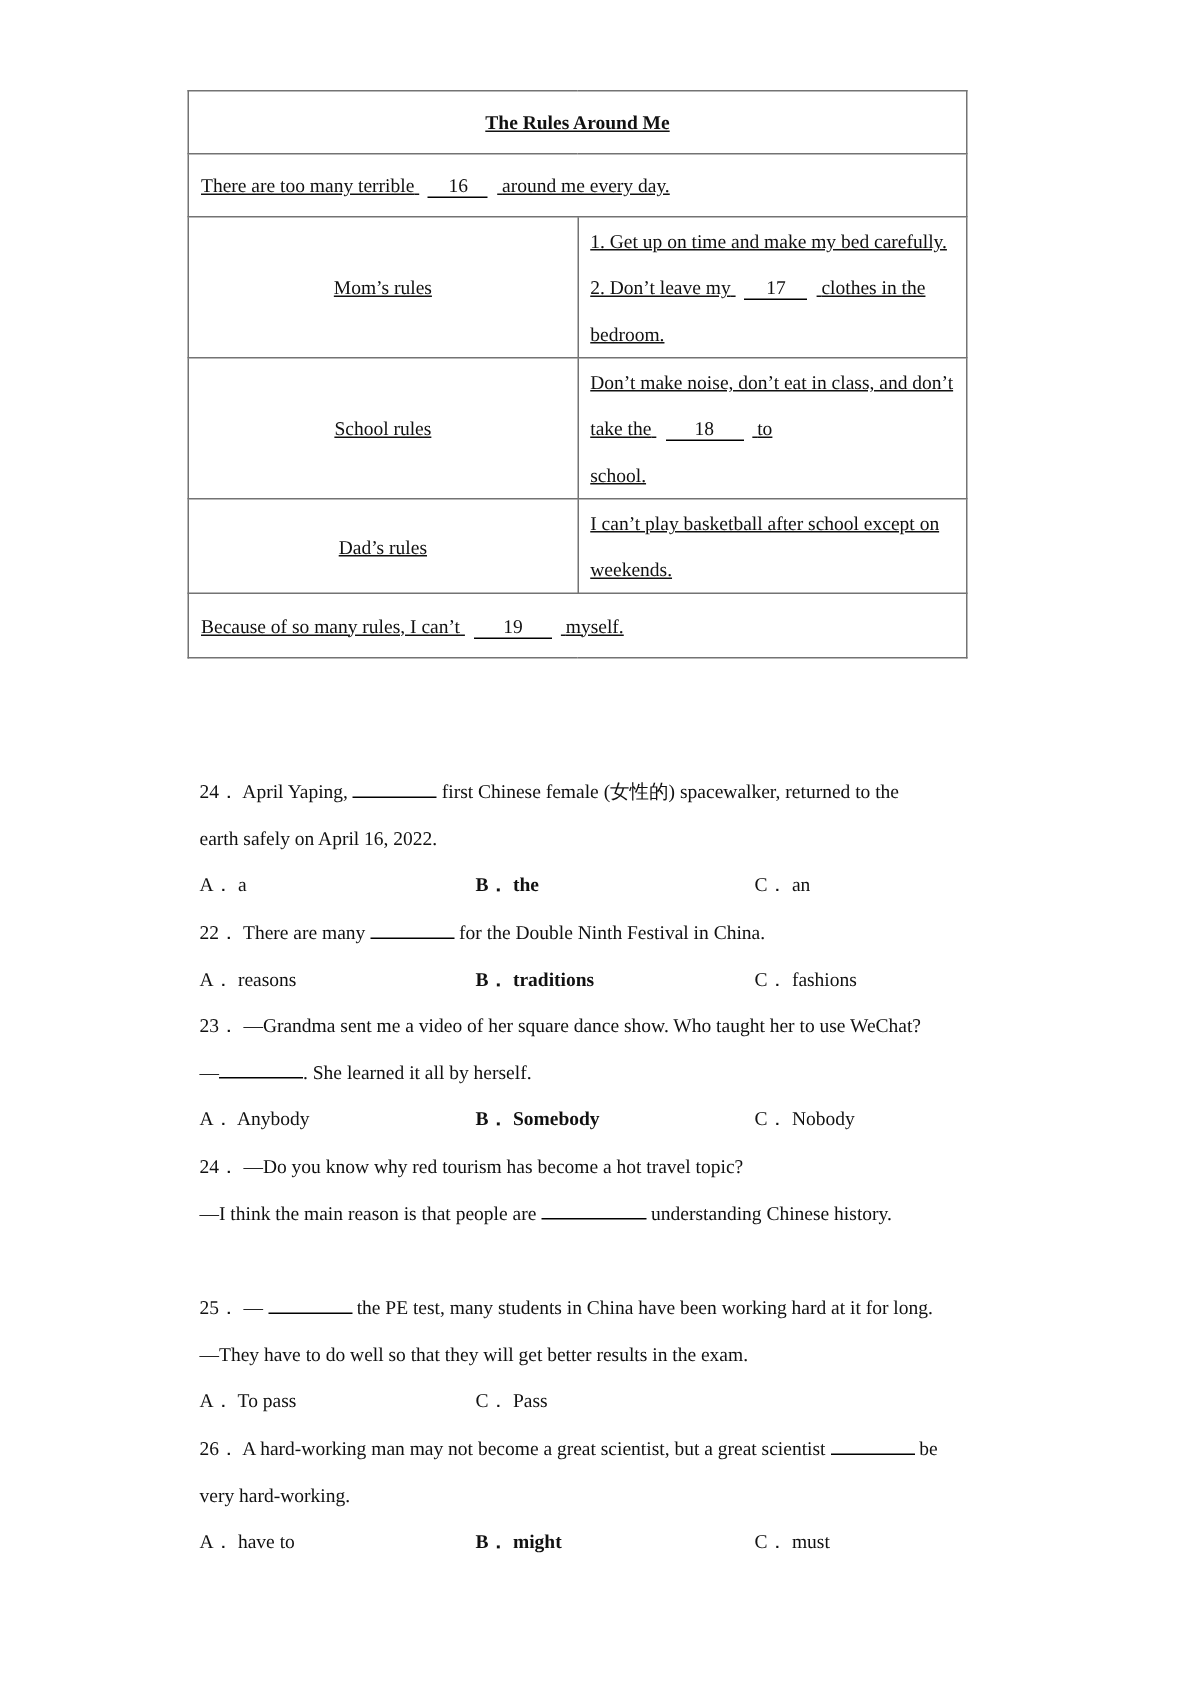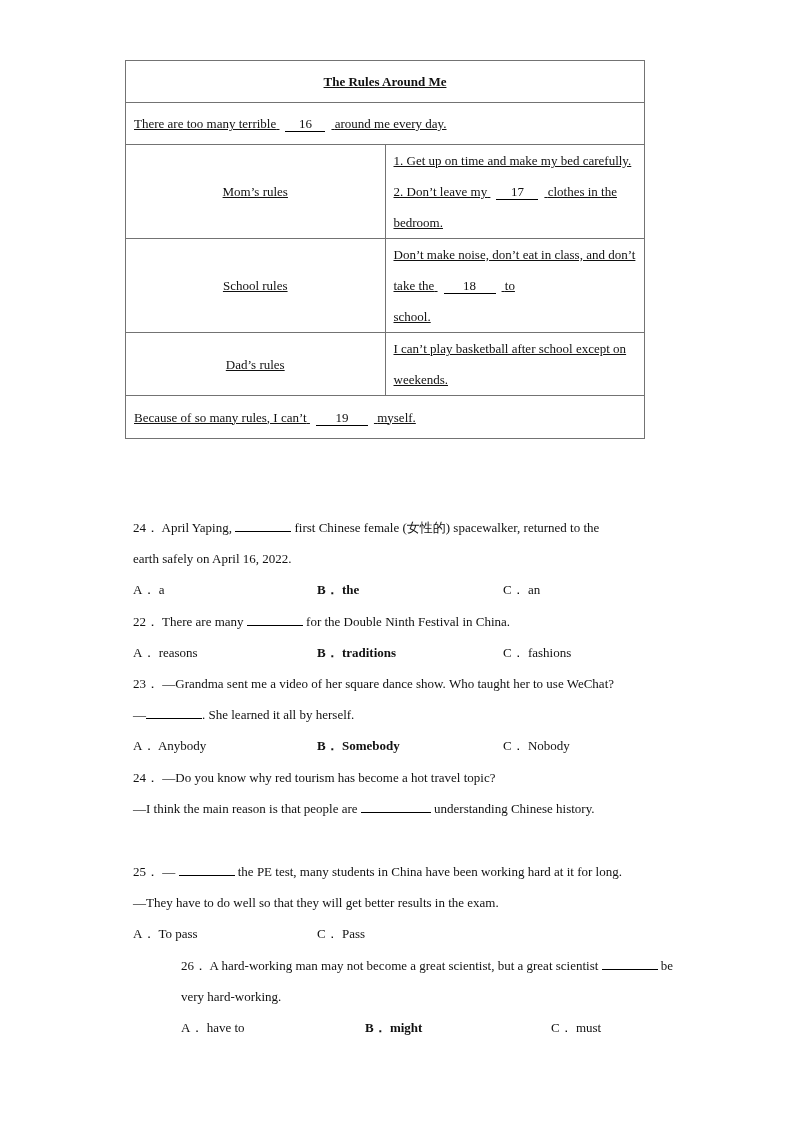--- a/index.html
+++ b/index.html
@@ -144,21 +144,21 @@
     <span class="uline" style="width:56px;"></span>
     <span>the PE test, many students in China have been working hard at it for long.</span>
   </div>
   <div class="q-line">—They have to do well so that they will get better results in the exam.</div>
   <div class="opts">
     <span class="opt a">A． To pass</span>
     <span class="opt">C． Pass</span>
   </div>
 </div>
 
-<div class="q" style="top:950px;width:540px;margin-left:48px;">
+<div class="q" style="top:950px;width:540px;">
   <div class="q-line">
     <span>26．</span>
     <span>A hard-working man may not become a great scientist, but a great scientist</span>
     <span class="uline" style="width:56px;"></span>
     <span>be</span>
   </div>
   <div class="q-line">very hard-working.</div>
   <div class="opts">
     <span class="opt a">A． have to</span>
     <span class="opt b">B． might</span>

